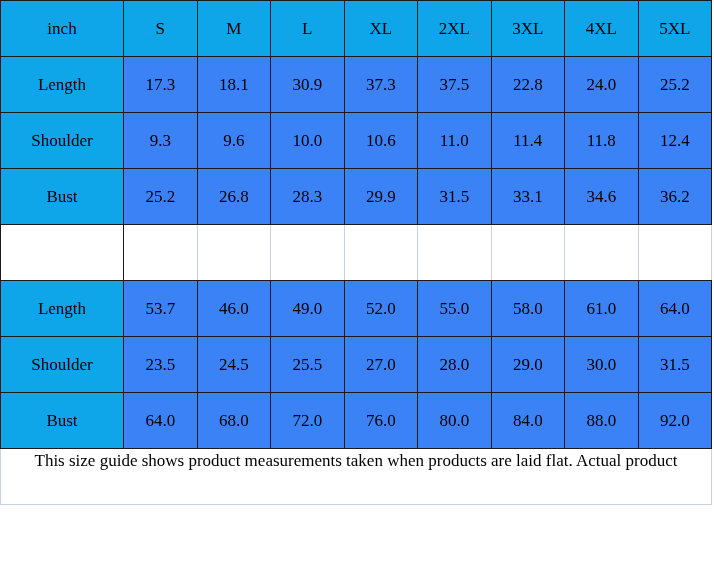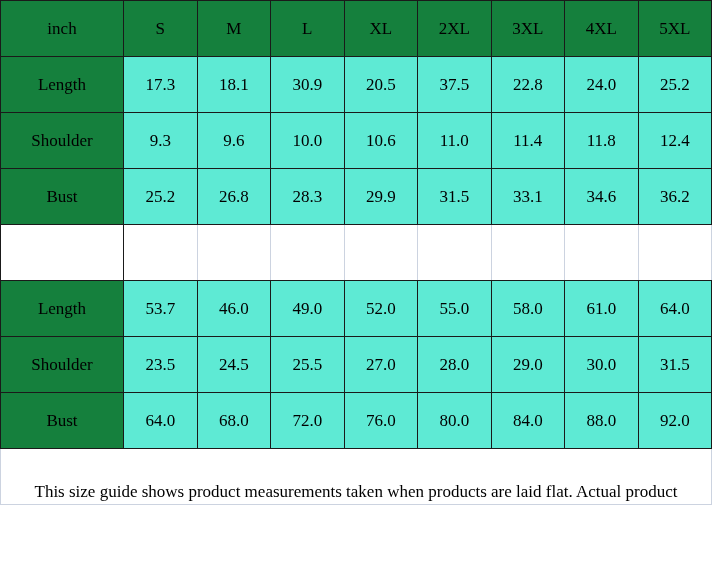--- a/index.html
+++ b/index.html
@@ -27,45 +27,45 @@
     border: 1px solid #1a1a1a;
     height: 55px;
     padding: 0;
     text-align: center;
     vertical-align: middle;
     font-weight: normal;
     font-size: 17px;
     line-height: 1;
   }
   .size-table th.hdr {
-    background: #15803d;
+    background: #0ea5e9;
   }
   .size-table td.val {
-    background: #5eead4;
+    background: #3b82f6;
   }
   tr.spacer-row td {
     background: #ffffff;
     border-top: 1px solid #1a1a1a;
     border-bottom: 1px solid #1a1a1a;
     border-left: 1px solid #ccd3e0;
     border-right: 1px solid #ccd3e0;
   }
   tr.spacer-row td.spacer-label {
     border-left: 1px solid #1a1a1a;
     border-right: 1px solid #1a1a1a;
   }
   .footer-note {
     box-sizing: border-box;
     width: 712px;
     height: 56px;
     border: 1px solid #ccd3e0;
     border-top: none;
     display: flex;
     flex-direction: column;
-    justify-content: flex-end;
+    justify-content: flex-start;
     align-items: center;
     text-align: center;
     font-size: 17px;
     line-height: 1.4;
     background: #ffffff;
   }
 </style>
 </head>
 <body>
 
@@ -92,21 +92,21 @@
           <th class="hdr">2XL</th>
           <th class="hdr">3XL</th>
           <th class="hdr">4XL</th>
           <th class="hdr">5XL</th>
         </tr>
         <tr>
           <th class="hdr">Length</th>
           <td class="val">17.3</td>
           <td class="val">18.1</td>
           <td class="val">30.9</td>
-          <td class="val">20.5</td>
+          <td class="val">37.3</td>
           <td class="val">37.5</td>
           <td class="val">22.8</td>
           <td class="val">24.0</td>
           <td class="val">25.2</td>
         </tr>
         <tr>
           <th class="hdr">Shoulder</th>
           <td class="val">9.3</td>
           <td class="val">9.6</td>
           <td class="val">10.0</td>

